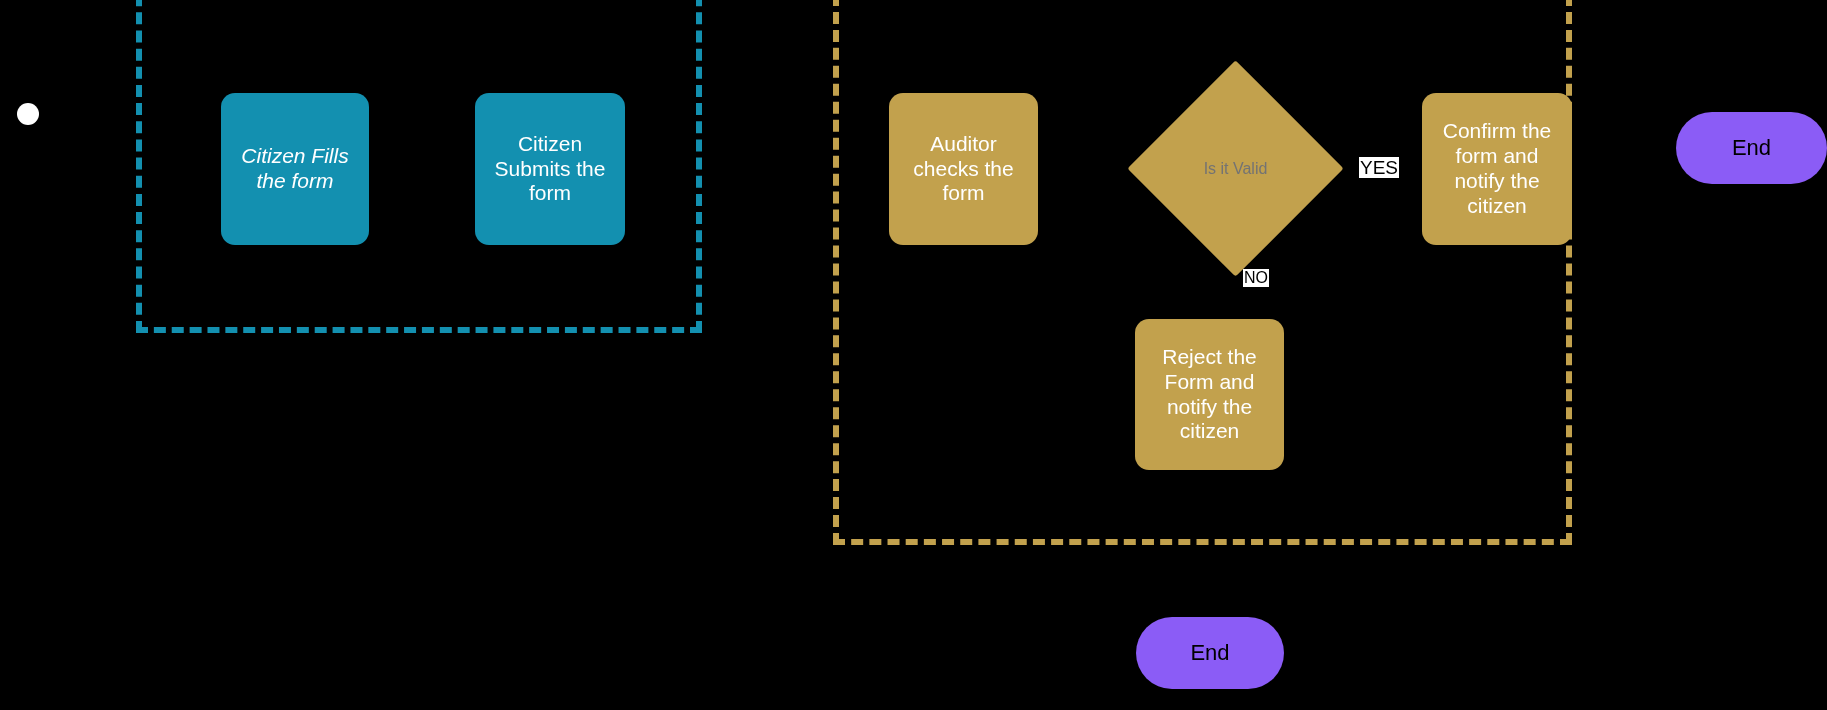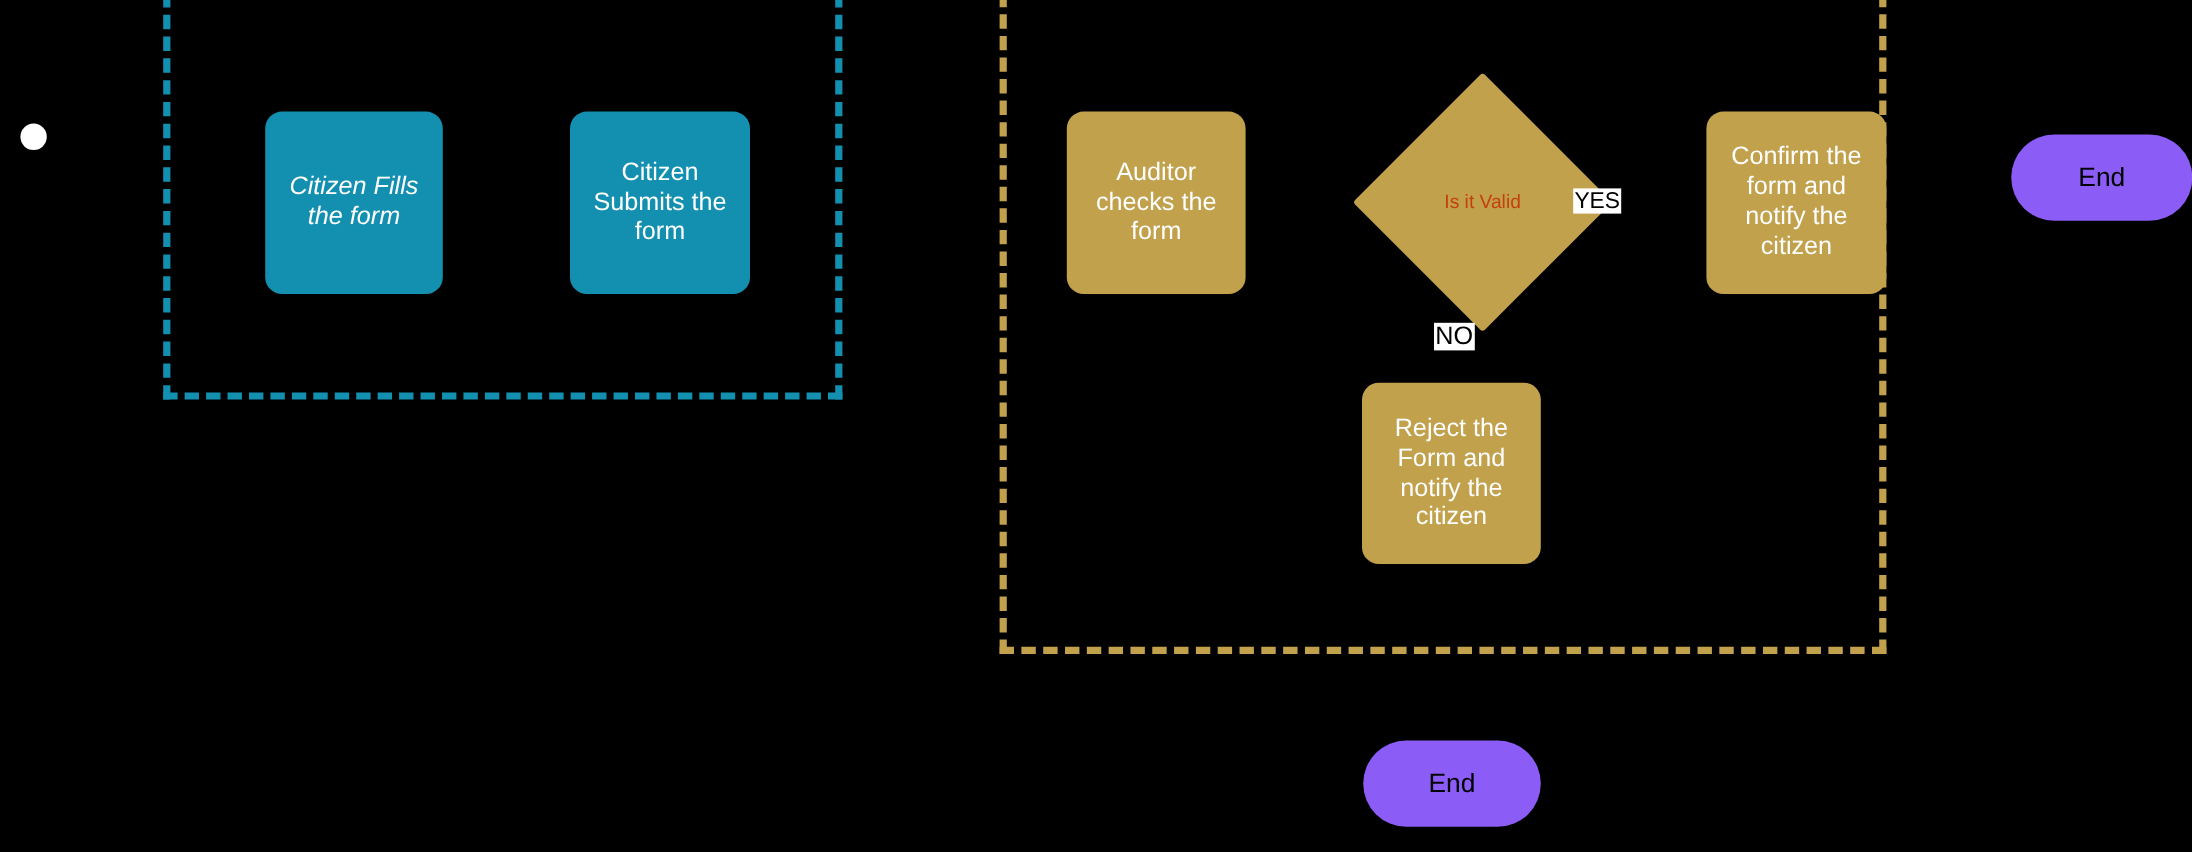--- a/index.html
+++ b/index.html
@@ -68,21 +68,21 @@
   .diamond-shape {
     position: absolute;
     inset: 0;
     background: #c2a14d;
     transform: rotate(45deg);
     border-radius: 3px;
   }
   .diamond-label {
     position: relative;
     z-index: 2;
-    color: #c2410c;
+    color: #737373;
     text-align: right;
     white-space: nowrap;
   }
 
   
   .terminal {
     position: absolute;
     box-sizing: border-box;
     display: flex;
     align-items: center;
@@ -94,20 +94,21 @@
   }
 
   
   .edge-label {
     position: absolute;
     background: #ffffff;
     color: #000000;
     line-height: 1;
     padding: 1px 1px;
     white-space: nowrap;
+    margin-left: 48px;
   }
 </style>
 </head>
 <body>
 
 <div id="canvas">
 
   <div class="lane lane-citizen" style="left:136px; top:-24px; width:566px; height:357px;"></div>
 
   <div class="lane lane-auditor" style="left:833px; top:-24px; width:739px; height:569px;"></div>
@@ -120,21 +121,21 @@
 
   <div class="node node-auditor" style="left:889px; top:93px; width:149px; height:152px; font-size:21px;">Auditor checks the form</div>
 
   <div class="diamond-wrap" style="left:1159px; top:92px; width:153px; height:153px;">
     <div class="diamond-shape"></div>
     <div class="diamond-label" style="font-size:16px;">Is it Valid</div>
   </div>
 
   <div class="edge-label" style="left:1311px; top:157px; font-size:19px;">YES</div>
 
-  <div class="edge-label" style="left:1195px; top:269px; font-size:21px;">NO</div>
+  <div class="edge-label" style="left:1195px; top:269px; font-size:16px;">NO</div>
 
   <div class="node node-auditor" style="left:1390px; top:93px; width:150px; height:152px; font-size:21px;margin-left:32px;">Confirm the form and notify the citizen</div>
 
   <div class="node node-auditor" style="left:1135px; top:319px; width:149px; height:151px; font-size:21px;">Reject the Form and notify the citizen</div>
 
   <div class="terminal" style="left:1676px; top:112px; width:151px; height:72px; font-size:22px;">End</div>
 
   <div class="terminal" style="left:1136px; top:617px; width:148px; height:72px; font-size:22px;">End</div>
 
 </div>

